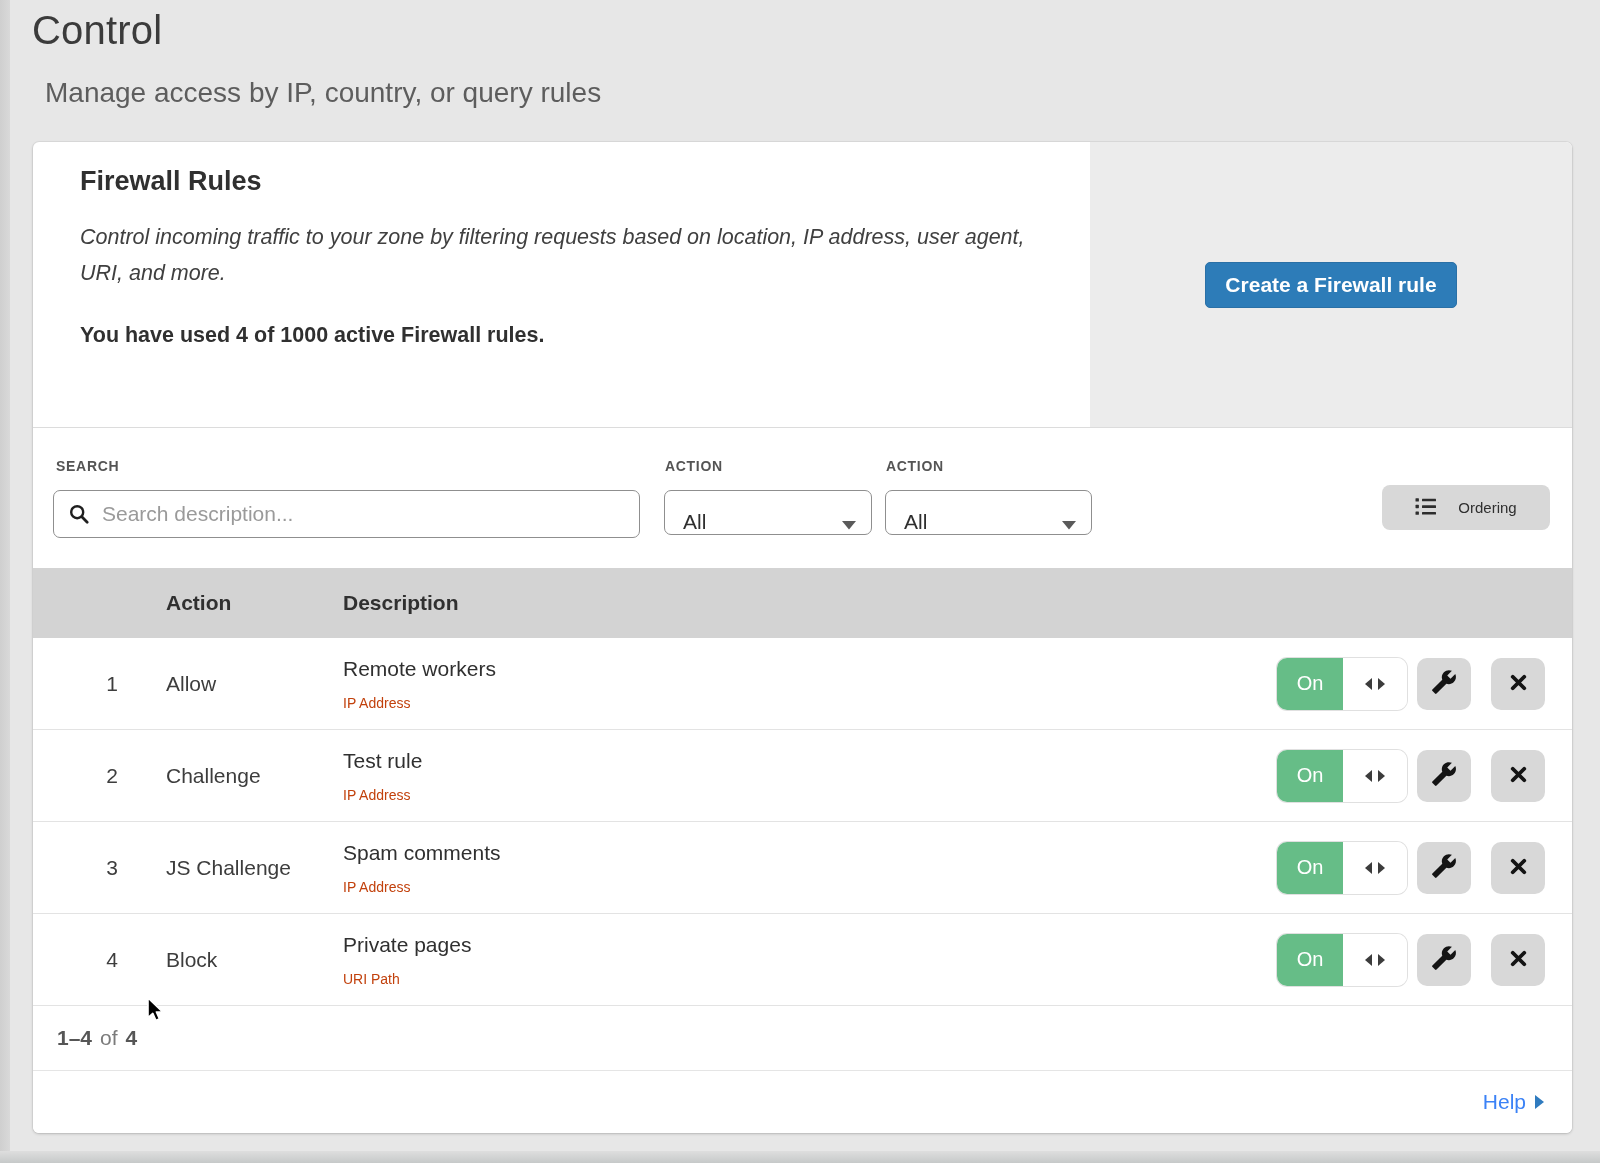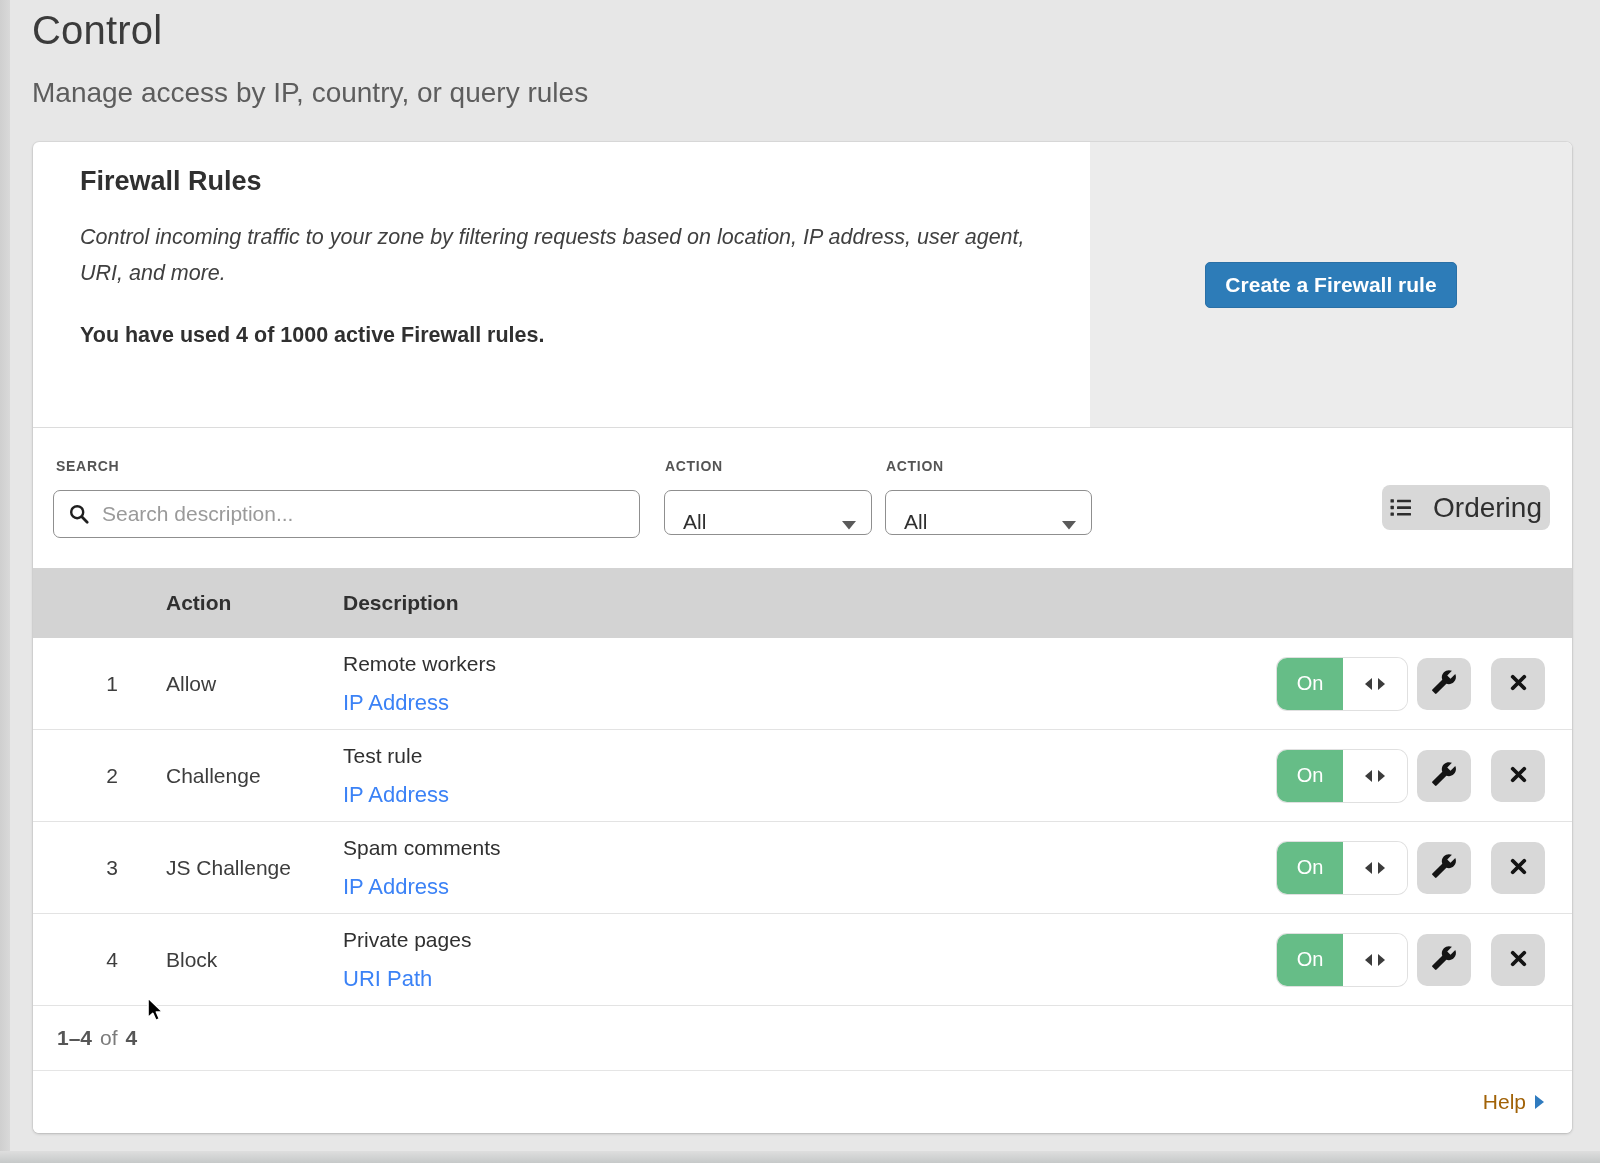--- a/index.html
+++ b/index.html
@@ -12,21 +12,21 @@
     color:#333;
   }
   .edge-left { position:absolute; left:0; top:0; width:10px; height:100%;
     background:linear-gradient(90deg,#cfcfcf,#d9d9d9); }
   .edge-bottom { position:absolute; left:0; bottom:0; width:100%; height:12px;
     background:linear-gradient(180deg,#dedede,#c6c9c9); }
 
   
   .page-header { position:absolute; left:32px; top:8px; }
   .page-title { font-size:40px; font-weight:500; color:#3b3b3b; letter-spacing:.2px; }
-  .page-subtitle { margin-top:24px; font-size:28px; font-weight:400; color:#5d5d5d; }
+  .page-subtitle { margin-top:24px; font-size:28px; font-weight:400; color:#5d5d5d;margin-left:13px; }
 
   
   .card { position:absolute; left:33px; top:142px; width:1539px; height:991px;
     background:#fff; border-radius:6px;
     box-shadow:0 1px 3px rgba(0,0,0,.18), 0 0 0 1px rgba(0,0,0,.04); }
 
   
   .card-top { height:286px; display:flex; border-bottom:1px solid #dcdcdc;
     border-radius:6px 6px 0 0; overflow:hidden; }
   .card-top-info { flex:1; padding:24px 40px 0 47px; }
@@ -50,58 +50,58 @@
     padding:0 14px 0 48px; font-size:21px; color:#333; font-family:inherit; background:#fff; }
   .search-input::placeholder { color:#9a9a9a; }
   .search-icon { position:absolute; left:15px; top:13px; }
   .select-box { position:absolute; top:62px; height:45px; background:#fff;
     border:1px solid #8f8f8f; border-radius:7px; display:flex; align-items:flex-end;
     padding-left:18px; font-size:21px; color:#2f2f2f; cursor:pointer; }
   .sel-status { left:631px; width:208px; }
   .sel-action { left:852px; width:207px; }
   .select-caret { position:absolute; right:15px; top:20px; }
   .ordering-btn { position:absolute; left:1349px; top:57px; width:168px; height:45px;
-    background:#d8d8d8; border:none; border-radius:8px; font-size:28px; color:#2f2f2f;
+    background:#d8d8d8; border:none; border-radius:8px; font-size:15px; color:#2f2f2f;
     font-family:inherit; display:flex; align-items:center; justify-content:center;
     gap:21px; cursor:pointer; }
 
   
   .table-header { height:70px; background:#d3d3d3; position:relative;
     font-size:21px; font-weight:700; color:#303030; }
   .th-action { position:absolute; left:133px; top:50%; transform:translateY(-50%); }
   .th-desc   { position:absolute; left:310px; top:50%; transform:translateY(-50%); }
 
   .rule-row { height:92px; position:relative; background:#fff; border-bottom:1px solid #e3e3e3; }
   .row-num { position:absolute; left:59px; width:40px; text-align:center; top:50%;
     transform:translateY(-50%); font-size:21px; color:#3d3d3d; }
   .row-action { position:absolute; left:133px; top:50%; transform:translateY(-50%);
     font-size:21px; color:#3d3d3d; }
   .row-desc { position:absolute; left:310px; top:50%; transform:translateY(-50%); }
   .desc-title { font-size:21px; color:#303030; }
-  .desc-sub { font-size:22px; color:#3b82f6; margin-top:14px; }
+  .desc-sub { font-size:14px; color:#c2410c; margin-top:14px; }
   .row-controls { position:absolute; right:27px; top:50%; transform:translateY(-50%);
     display:flex; align-items:center; }
   .toggle { display:flex; height:52px; border-radius:10px; overflow:hidden;
     box-shadow:0 0 0 1px rgba(0,0,0,.12); margin-right:10px; cursor:pointer; }
   .toggle-on { width:66px; background:#66bd87; color:#fff; font-size:20px;
     display:flex; align-items:center; justify-content:center; }
   .toggle-handle { width:64px; background:#fff; display:flex; align-items:center; justify-content:center; }
   .icon-btn { width:54px; height:52px; background:#d8d8d8; border:none; border-radius:10px;
     display:flex; align-items:center; justify-content:center; cursor:pointer; }
   .btn-wrench { margin-right:20px; }
 
   
   .pagination-row { height:64px; display:flex; align-items:center; padding-left:24px;
     font-size:21px; background:#fff; }
   .pag-range,.pag-total { font-weight:700; color:#565656; }
   .pag-of { color:#7b7b7b; margin:0 8px; }
   .help-row { height:63px; border-top:1px solid #e5e5e5; display:flex; align-items:center;
     justify-content:flex-end; padding-right:28px; background:#fff; border-radius:0 0 6px 6px; }
   .help-link { display:flex; align-items:center; gap:9px; font-size:21px;
-    color:#a16207; text-decoration:none; cursor:pointer; }
+    color:#3b82f6; text-decoration:none; cursor:pointer; }
 
   .cursor { position:absolute; left:146px; top:997px; pointer-events:none; }
 </style>
 </head>
 <body>
 
 <div class="edge-left"></div>
 <div class="edge-bottom"></div>
 
 <header class="page-header">

